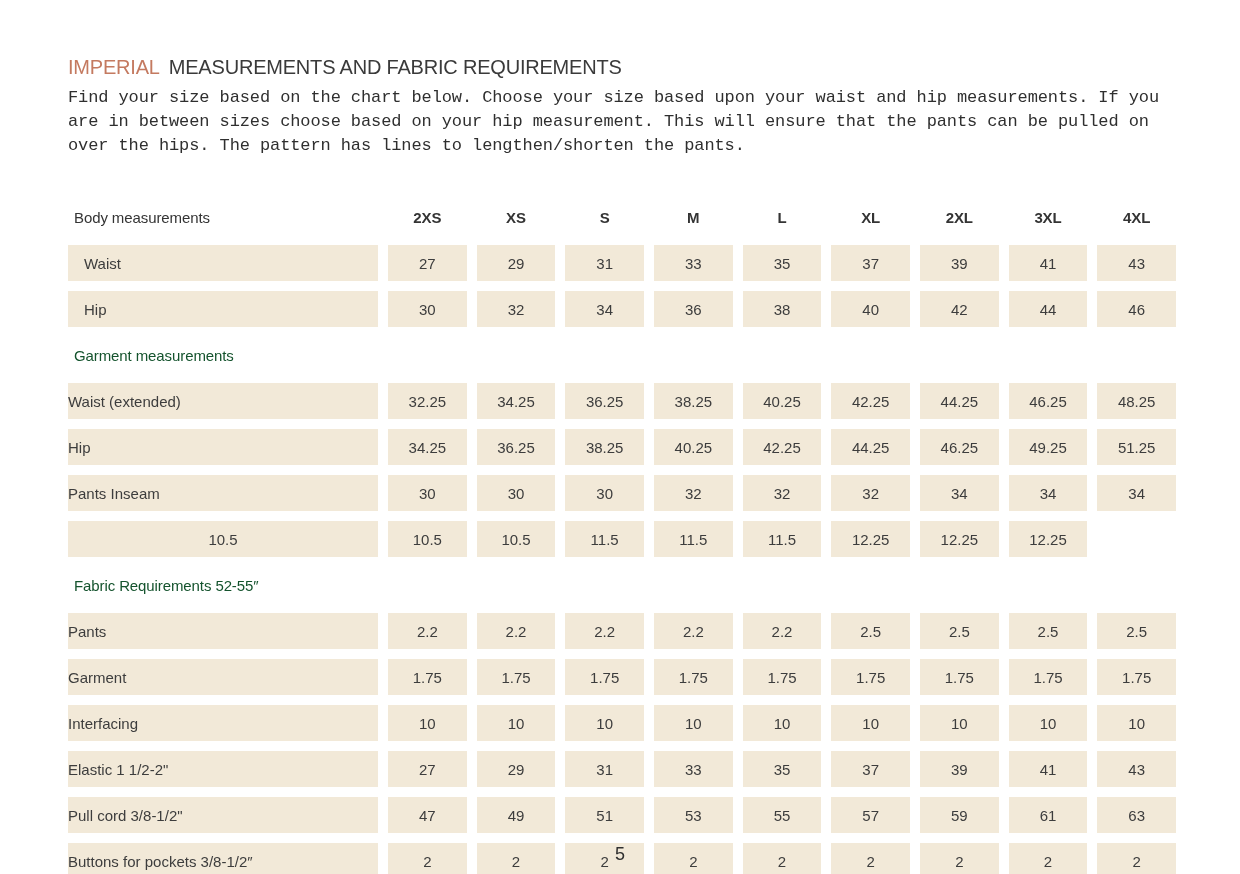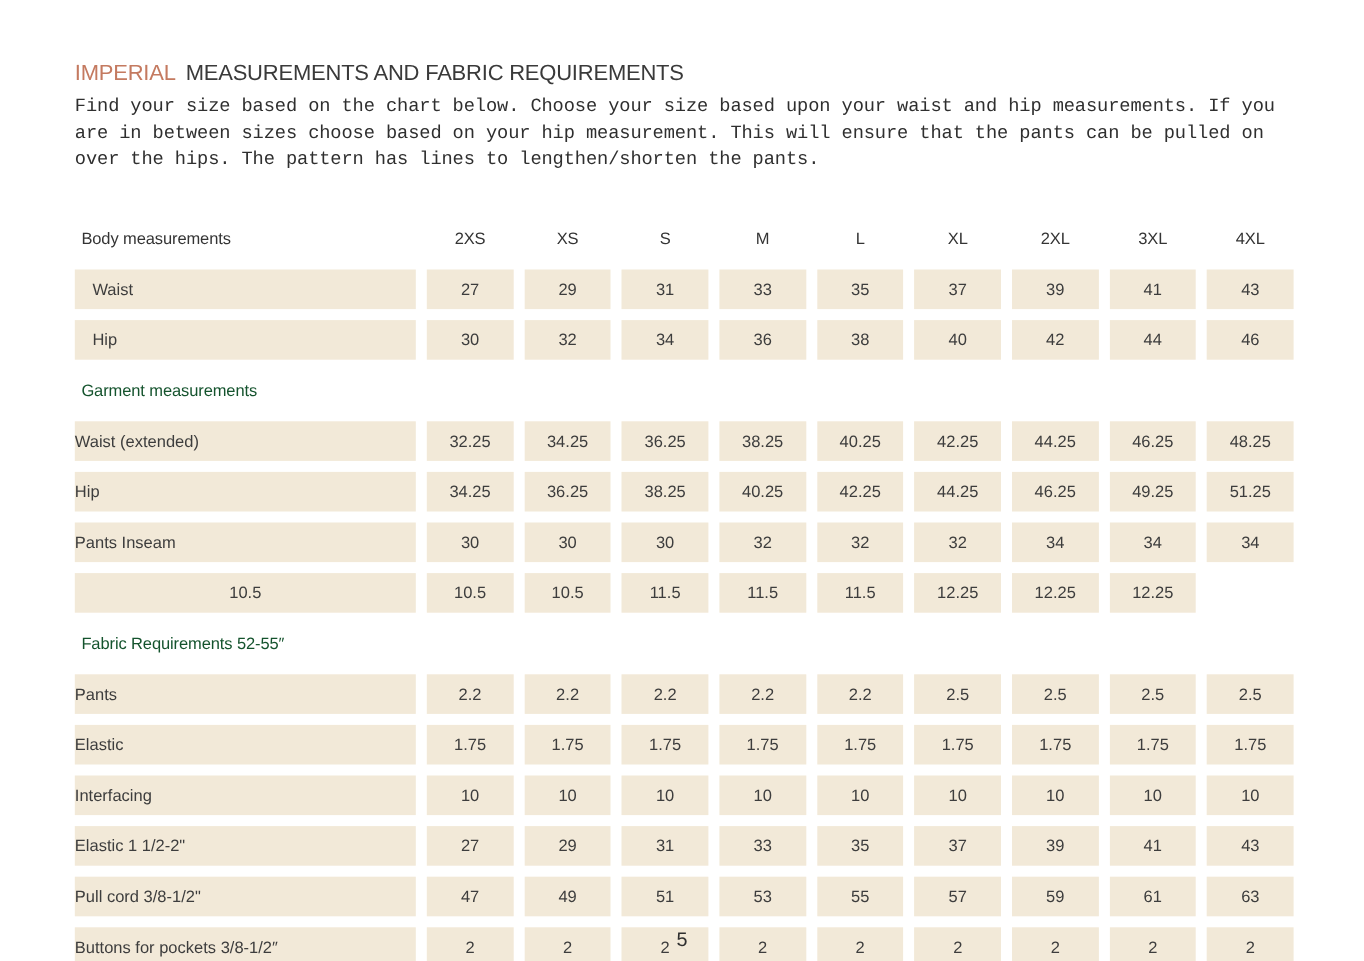--- a/index.html
+++ b/index.html
@@ -46,21 +46,21 @@
     font-size: 15px;
     gap: 10px;
   }
   .hdr {
     display: flex;
     align-items: center;
     color: #343434;
     letter-spacing: -0.1px;
   }
   .hdr.first { padding-left: 6px; }
-  .hdr.size { justify-content: center; }
+  .hdr.size { justify-content: center; font-weight: bold; }
   .section-header {
     grid-column: 1 / -1;
     display: flex;
     align-items: center;
     padding-left: 6px;
     color: #14532d;
     letter-spacing: -0.1px;
   }
   .cell {
     background: var(--cell-bg, #f2e9d8);
@@ -164,21 +164,21 @@
       <div class="cell label-cell">Pants</div>
       <div class="cell value-cell">2.2</div>
       <div class="cell value-cell">2.2</div>
       <div class="cell value-cell">2.2</div>
       <div class="cell value-cell">2.2</div>
       <div class="cell value-cell">2.2</div>
       <div class="cell value-cell">2.5</div>
       <div class="cell value-cell">2.5</div>
       <div class="cell value-cell">2.5</div>
       <div class="cell value-cell">2.5</div>
-      <div class="cell label-cell">Elastic</div>
+      <div class="cell label-cell">Garment</div>
       <div class="cell value-cell">1.75</div>
       <div class="cell value-cell">1.75</div>
       <div class="cell value-cell">1.75</div>
       <div class="cell value-cell">1.75</div>
       <div class="cell value-cell">1.75</div>
       <div class="cell value-cell">1.75</div>
       <div class="cell value-cell">1.75</div>
       <div class="cell value-cell">1.75</div>
       <div class="cell value-cell">1.75</div>
       <div class="cell label-cell">Interfacing</div>

